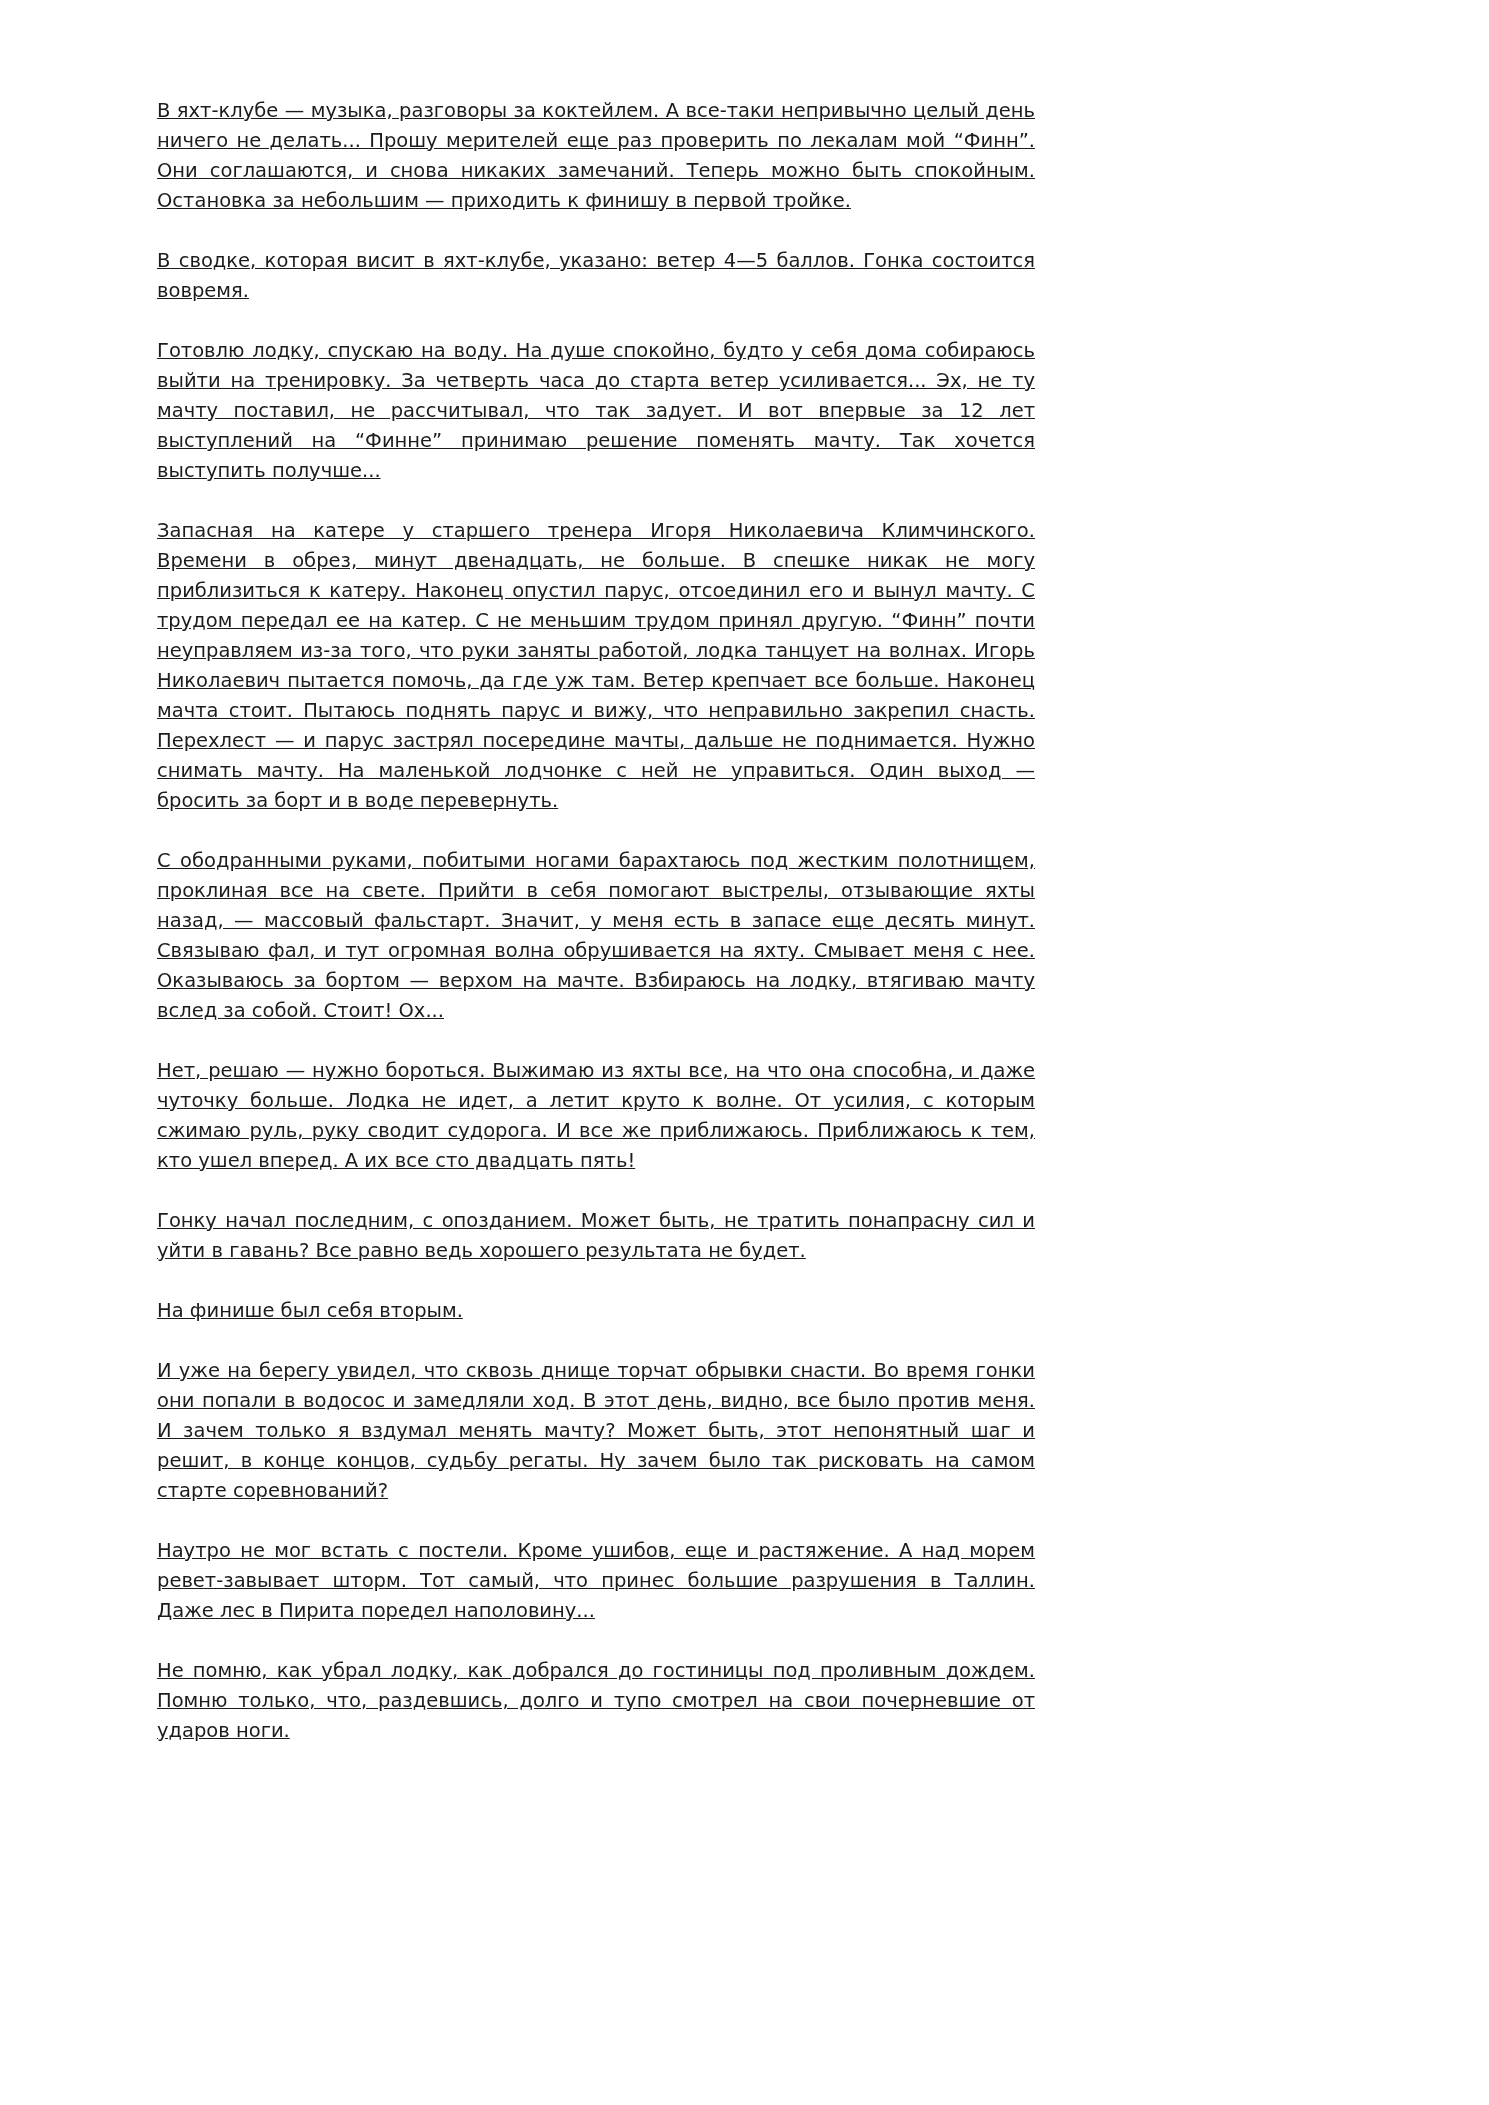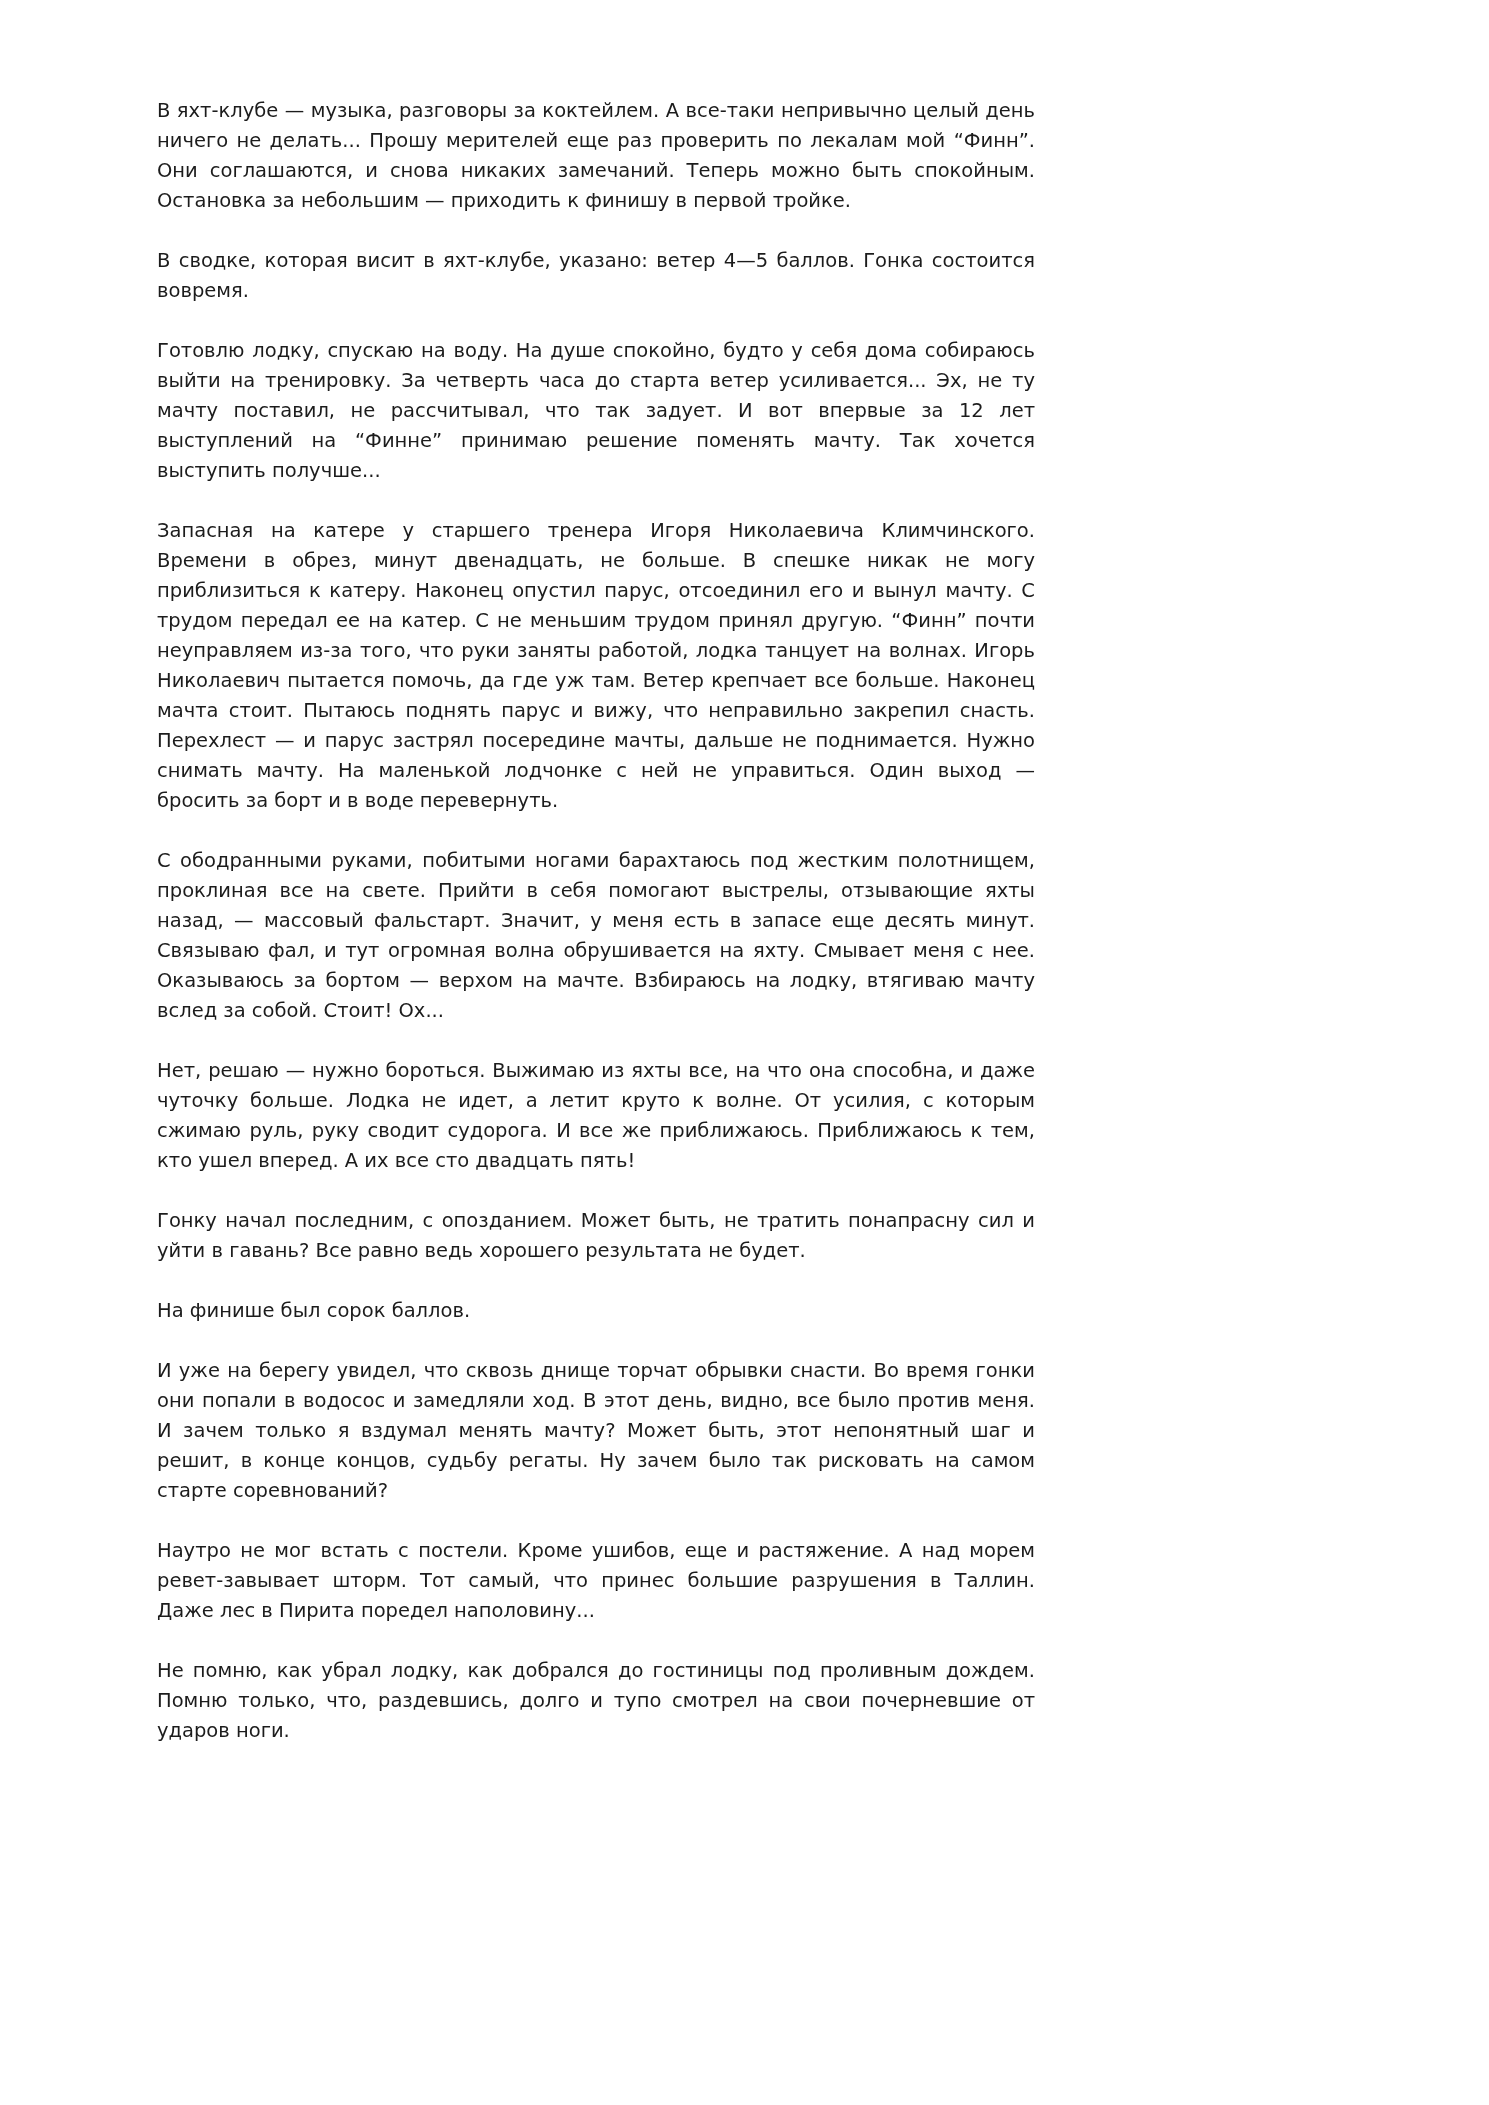--- a/index.html
+++ b/index.html
@@ -17,20 +17,21 @@
   }
   .text-block {
     position: absolute;
     left: 157px;
     top: 96px;
     width: 878px;
     color: #1c1c1c;
     font-size: 19.5px;
     line-height: 30px;
     text-align: justify;
+    text-decoration: underline;
   }
   .text-block p {
     margin: 0 0 30px 0;
     padding: 0;
   }
   .text-block p:last-child {
     margin-bottom: 0;
   }
 </style>
 </head>
@@ -38,18 +39,18 @@
 
 <div class="page">
   <div class="text-block">
     <p>В яхт-клубе — музыка, разговоры за коктейлем. А все-таки непривычно целый день ничего не делать... Прошу мерителей еще раз проверить по лекалам мой “Финн”. Они соглашаются, и снова никаких замечаний. Теперь можно быть спокойным. Остановка за небольшим — приходить к финишу в первой тройке.</p>
     <p>В сводке, которая висит в яхт-клубе, указано: ветер 4—5 баллов. Гонка состоится вовремя.</p>
     <p>Готовлю лодку, спускаю на воду. На душе спокойно, будто у себя дома собираюсь выйти на тренировку. За четверть часа до старта ветер усиливается... Эх, не ту мачту поставил, не рассчитывал, что так задует. И вот впервые за 12 лет выступлений на “Финне” принимаю решение поменять мачту. Так хочется выступить получше...</p>
     <p>Запасная на катере у старшего тренера Игоря Николаевича Климчинского. Времени в обрез, минут двенадцать, не больше. В спешке никак не могу приблизиться к катеру. Наконец опустил парус, отсоединил его и вынул мачту. С трудом передал ее на катер. С не меньшим трудом принял другую. “Финн” почти неуправляем из-за того, что руки заняты работой, лодка танцует на волнах. Игорь Николаевич пытается помочь, да где уж там. Ветер крепчает все больше. Наконец мачта стоит. Пытаюсь поднять парус и вижу, что неправильно закрепил снасть. Перехлест — и парус застрял посередине мачты, дальше не поднимается. Нужно снимать мачту. На маленькой лодчонке с ней не управиться. Один выход — бросить за борт и в воде перевернуть.</p>
     <p>С ободранными руками, побитыми ногами барахтаюсь под жестким полотнищем, проклиная все на свете. Прийти в себя помогают выстрелы, отзывающие яхты назад, — массовый фальстарт. Значит, у меня есть в запасе еще десять минут. Связываю фал, и тут огромная волна обрушивается на яхту. Смывает меня с нее. Оказываюсь за бортом — верхом на мачте. Взбираюсь на лодку, втягиваю мачту вслед за собой. Стоит! Ох...</p>
     <p>Нет, решаю — нужно бороться. Выжимаю из яхты все, на что она способна, и даже чуточку больше. Лодка не идет, а летит круто к волне. От усилия, с которым сжимаю руль, руку сводит судорога. И все же приближаюсь. Приближаюсь к тем, кто ушел вперед. А их все сто двадцать пять!</p>
     <p>Гонку начал последним, с опозданием. Может быть, не тратить понапрасну сил и уйти в гавань? Все равно ведь хорошего результата не будет.</p>
-    <p>На финише был сорок баллов.</p>
+    <p>На финише был себя вторым.</p>
     <p>И уже на берегу увидел, что сквозь днище торчат обрывки снасти. Во время гонки они попали в водосос и замедляли ход. В этот день, видно, все было против меня. И зачем только я вздумал менять мачту? Может быть, этот непонятный шаг и решит, в конце концов, судьбу регаты. Ну зачем было так рисковать на самом старте соревнований?</p>
     <p>Наутро не мог встать с постели. Кроме ушибов, еще и растяжение. А над морем ревет-завывает шторм. Тот самый, что принес большие разрушения в Таллин. Даже лес в Пирита поредел наполовину...</p>
     <p>Не помню, как убрал лодку, как добрался до гостиницы под проливным дождем. Помню только, что, раздевшись, долго и тупо смотрел на свои почерневшие от ударов ноги.</p>
   </div>
 </div>
 
 </body></html>

